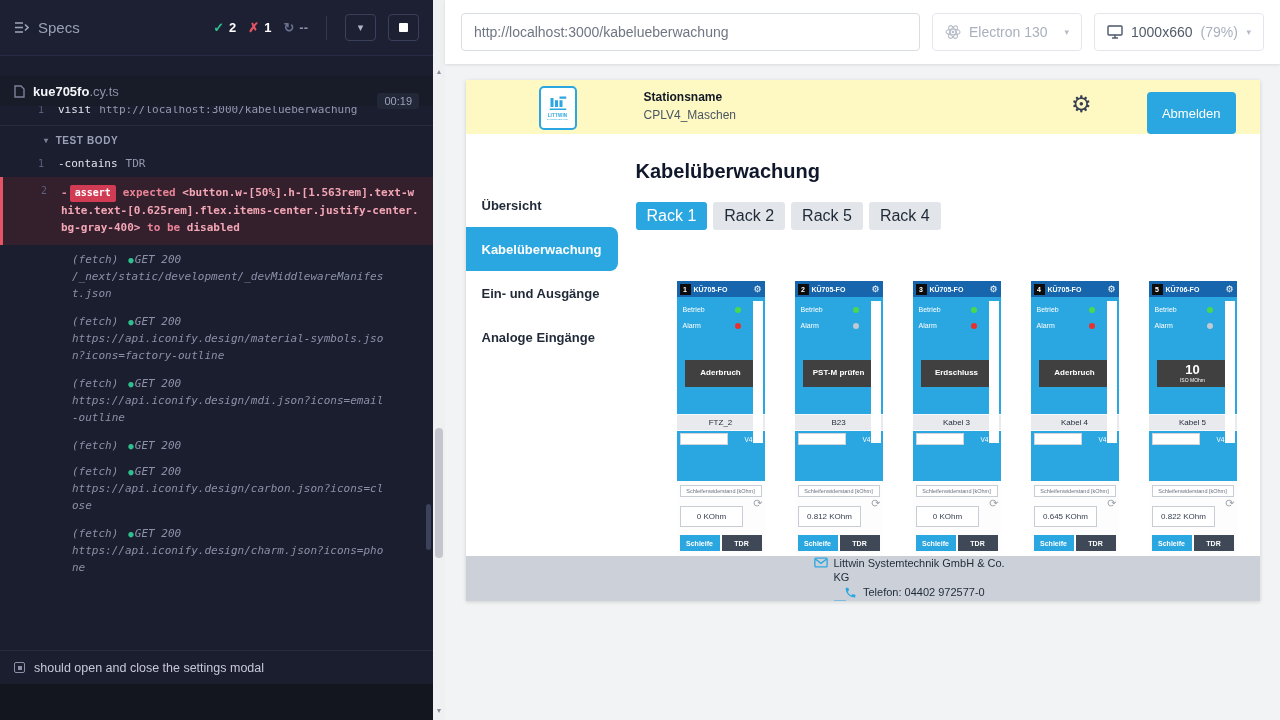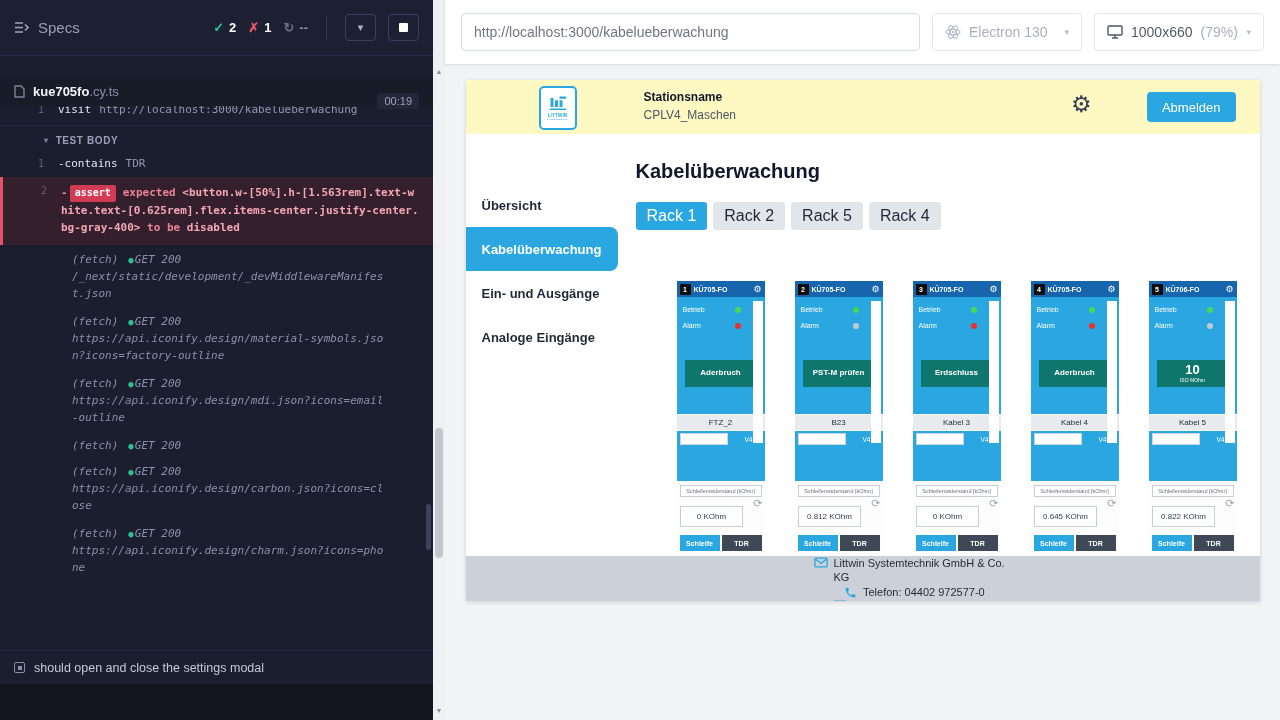--- a/index.html
+++ b/index.html
@@ -77,21 +77,21 @@
   
   .aut { width: 794px; height: 521px; margin: 16px auto 0; background: #ffffff; position: relative; overflow: hidden; box-shadow: 0 1px 4px rgba(0,0,0,.15); }
   .ah { height: 54px; background: #fef9c3; position: relative; }
   .logo { position: absolute; left: 73px; top: 6px; width: 38px; height: 44px; background: #fff; border: 2px solid #2aa7e0; border-radius: 5px; display: flex; flex-direction: column; align-items: center; justify-content: center; }
   .logo-txt { font-size: 4.5px; font-weight: bold; color: #2aa7e0; letter-spacing: .2px; }
   .logo-sub { font-size: 2.5px; color: #2aa7e0; }
   .station { position: absolute; left: 178px; top: 10px; }
   .st-lbl { font-size: 12px; font-weight: bold; color: #111827; }
   .st-val { font-size: 12px; color: #4b5563; margin-top: 4px; }
   .app-gear { position: absolute; right: 168px; top: 13px; font-size: 23px; color: #374151; line-height: 1; cursor: pointer; }
-  .logout { position: absolute; right: 24px; top: 12px; height: 30px; background: #2aa7e0; color: #fff; border: none; font-size: 13px; padding: 0 15px; border-radius: 4px; font-family: "Liberation Sans", sans-serif; cursor: pointer; }
+  .logout { position: absolute; right: 24px; top: 12px; height: 42px; background: #2aa7e0; color: #fff; border: none; font-size: 13px; padding: 0 15px; border-radius: 4px; font-family: "Liberation Sans", sans-serif; cursor: pointer; }
 
   .app-body { display: flex; height: 467px; }
   .nav { width: 152px; flex-shrink: 0; padding-top: 49px; }
   .nav-item { height: 44px; display: flex; align-items: center; padding-left: 16px; font-size: 13px; font-weight: bold; color: #1f2937; cursor: pointer; }
   .nav-item.active { background: #2aa7e0; color: #fff; border-radius: 0 8px 8px 0; }
 
   .content { flex: 1; padding: 26px 0 0 18px; min-width: 0; }
   .page-title { font-size: 20px; font-weight: 600; color: #0f172a; }
   .tabs { display: flex; gap: 6px; margin-top: 19px; }
   .tab { padding: 5px 11px; font-size: 16px; border-radius: 3px; background: #e2e5e9; color: #1f2937; cursor: pointer; }
@@ -103,21 +103,21 @@
   .num { width: 11px; height: 11px; background: #0c0c0c; color: #fff; font-size: 7px; font-weight: bold; display: flex; align-items: center; justify-content: center; flex-shrink: 0; }
   .model { color: #fff; font-size: 7px; font-weight: bold; flex: 1; white-space: nowrap; }
   .card-gear { color: #fff; font-size: 9px; line-height: 1; cursor: pointer; }
   .white-strip { position: absolute; right: 2px; top: 20px; width: 10px; height: 142px; background: #ffffff; }
   .led-row { display: flex; justify-content: space-between; align-items: center; padding: 0 24px 0 6px; color: #fff; font-size: 7px; margin-top: 9px; }
   .led-row:first-of-type { margin-top: 25px; }
   .dot { width: 6px; height: 6px; border-radius: 50%; }
   .dot.green { background: #49d84e; }
   .dot.red { background: #e8312a; }
   .dot.gray { background: #c3c9d2; }
-  .status-box { width: 72px; height: 27px; margin: 31px auto 0; background: #0f766e; color: #fff; display: flex; flex-direction: column; align-items: center; justify-content: center; text-align: center; font-size: 8px; font-weight: bold; line-height: 1.1; }
+  .status-box { width: 72px; height: 27px; margin: 31px auto 0; background: #404040; color: #fff; display: flex; flex-direction: column; align-items: center; justify-content: center; text-align: center; font-size: 8px; font-weight: bold; line-height: 1.1; }
   .status-big { font-size: 13px; font-weight: bold; }
   .status-sub { font-size: 5px; font-weight: normal; margin-top: 1px; }
   .name-band { height: 17px; margin-top: 27px; background: #e8eaee; border-top: 1px solid #f7f8fa; border-bottom: 1px solid #f7f8fa; display: flex; align-items: center; justify-content: center; font-size: 8px; color: #1f2937; }
   .ver-row { height: 16px; display: flex; align-items: center; }
   .ver-input { width: 55%; height: 12px; background: #fff; margin-left: 3px; border: 1px solid #cfd4da; }
   .ver { margin-left: auto; margin-right: 3px; color: #fff; font-size: 6.5px; }
   .lower { position: absolute; left: 0; right: 0; top: 200px; bottom: 0; background: #fdfdfd; padding: 4px 3px 0; }
   .res-label { border: 1px solid #c8cdd5; background: #fff; font-size: 5.5px; color: #6b7280; text-align: center; padding: 2px 1px; }
   .refresh { position: absolute; right: 2px; top: 17px; color: #9aa0a8; font-size: 11px; line-height: 1; cursor: pointer; }
   .res-value { width: 78%; height: 21px; margin-top: 9px; border: 1px solid #c8cdd5; background: #fff; display: flex; align-items: center; justify-content: center; font-size: 8px; color: #374151; }

